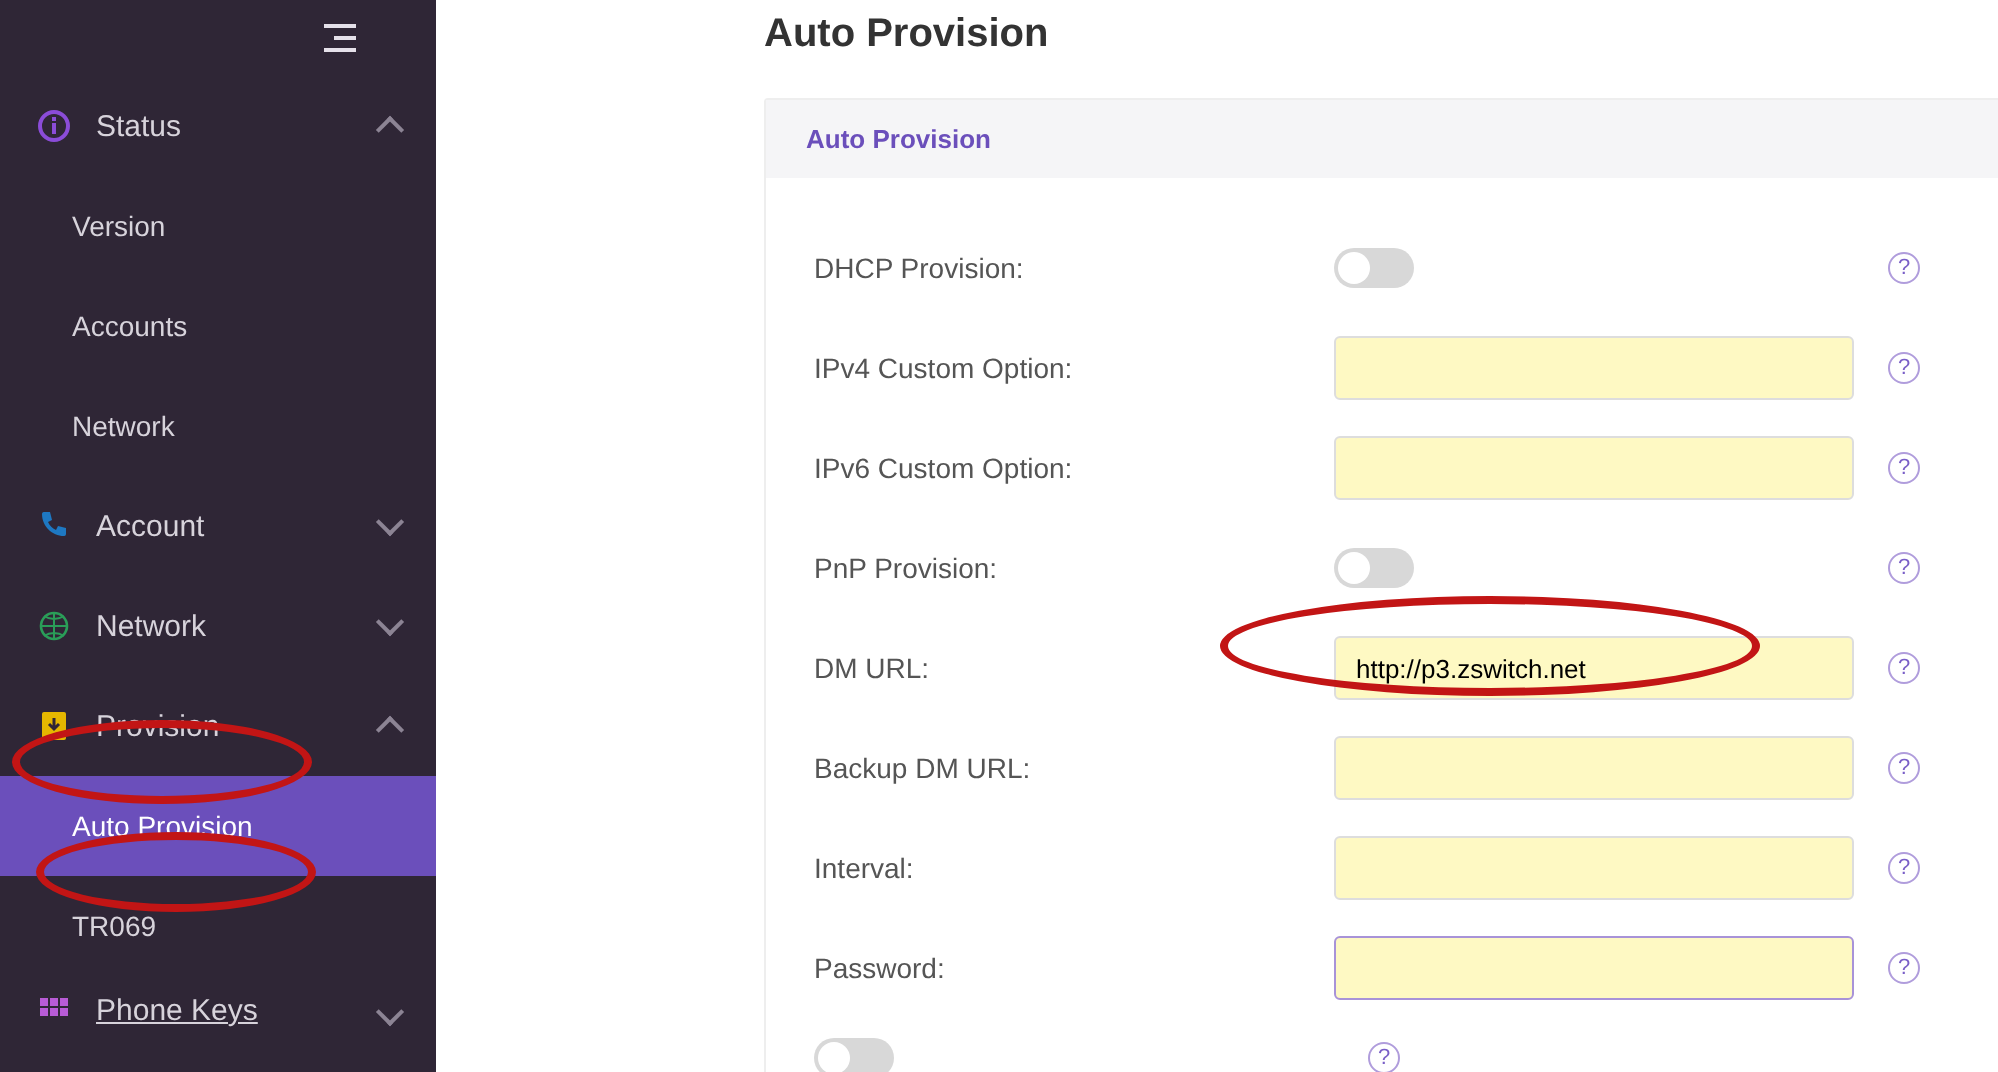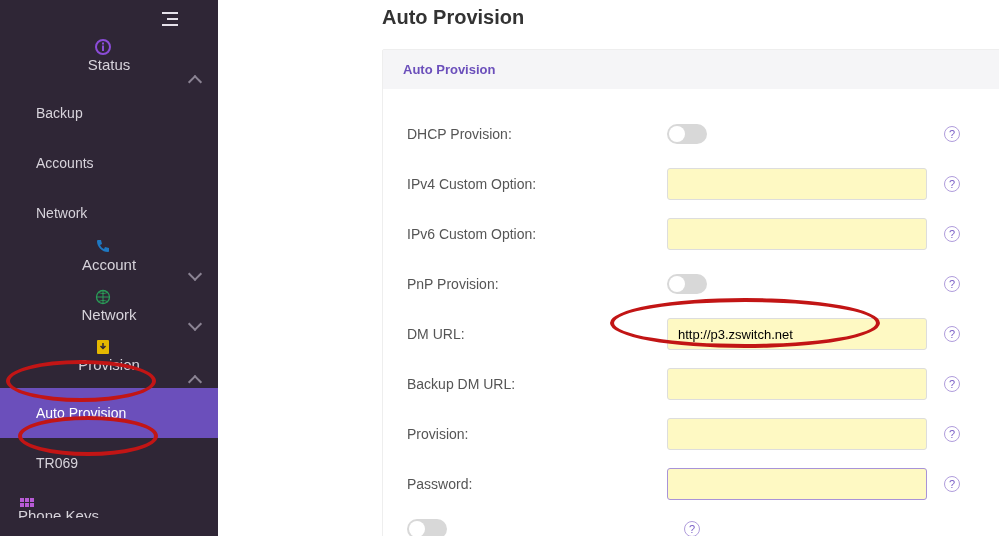--- a/index.html
+++ b/index.html
@@ -45,21 +45,20 @@
   .nav {
     flex:1;
     overflow:hidden;
   }
   .nav-group {
     display:flex; align-items:center;
     height:50px;
     padding-left:18px; padding-right:18px;
     cursor:pointer;
     position:relative;
-    flex-direction:column;
   }
   .nav-group .icon-wrap {
     width:18px; height:18px;
     margin-right:12px;
     display:flex;align-items:center;justify-content:center;
   }
   .nav-group .chevron {
     margin-left:auto;
     width:10px;height:10px;
     border-right:2px solid #8c8494;
@@ -206,21 +205,21 @@
         <svg viewBox="0 0 16 16" width="16" height="16">
             <circle cx="8" cy="8" r="7" fill="none" stroke="currentColor" stroke-width="2"></circle>
             <rect x="7" y="6.5" width="2" height="5.5" fill="currentColor"></rect>
             <rect x="7" y="3.5" width="2" height="2" fill="currentColor"></rect>
           </svg>
       </span>
       <span>Status</span>
       <span class="chevron up"></span>
     </div>
     <div class="nav-sub">
-      <span>Backup</span>
+      <span>Version</span>
     </div>
     <div class="nav-sub">
       <span>Accounts</span>
     </div>
     <div class="nav-sub">
       <span>Network</span>
     </div>
 
     <div class="nav-group">
       <span class="icon-wrap ic-account">
@@ -345,21 +344,21 @@
         <div class="label">Backup DM URL:</div>
         <div class="control">
           <input class="text-input" value="" style="">
         </div>
         <div class="help">
             <span class="help-icon">?</span>
           </div>
       </div>
 
       <div class="form-row">
-        <div class="label">Provision:</div>
+        <div class="label">Interval:</div>
         <div class="control">
           <input class="text-input" value="" style="">
         </div>
         <div class="help">
             <span class="help-icon">?</span>
           </div>
       </div>
 
       <div class="form-row">
         <div class="label">Password:</div>

